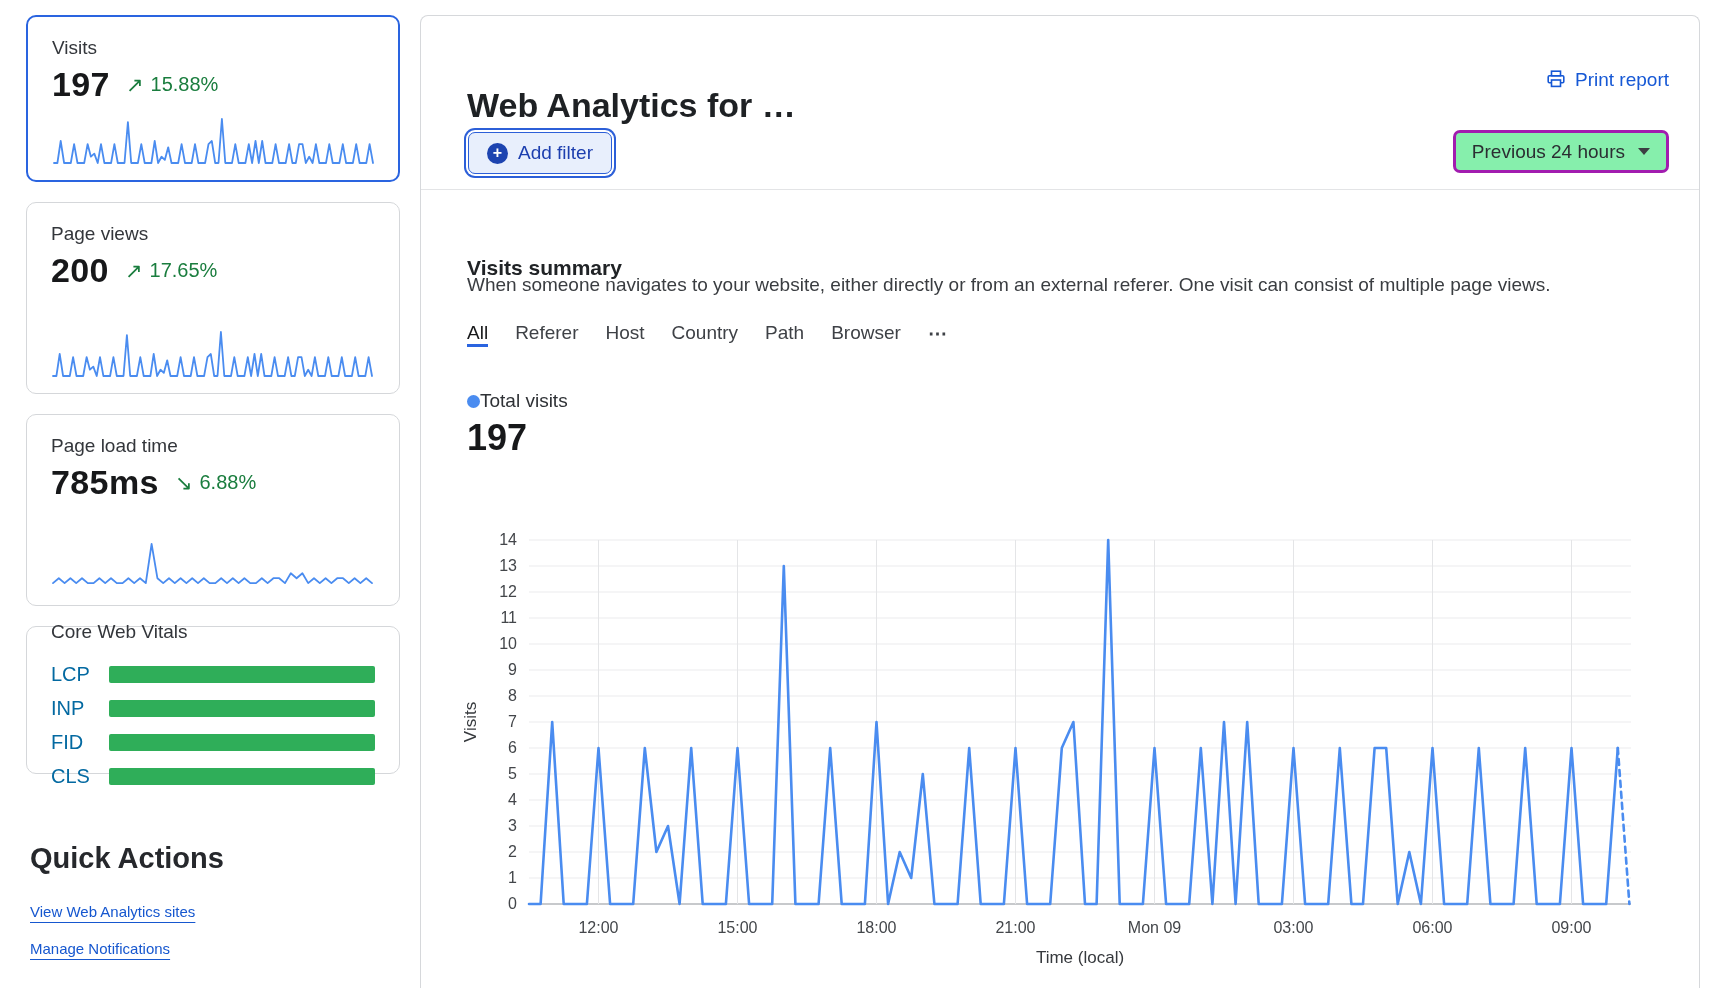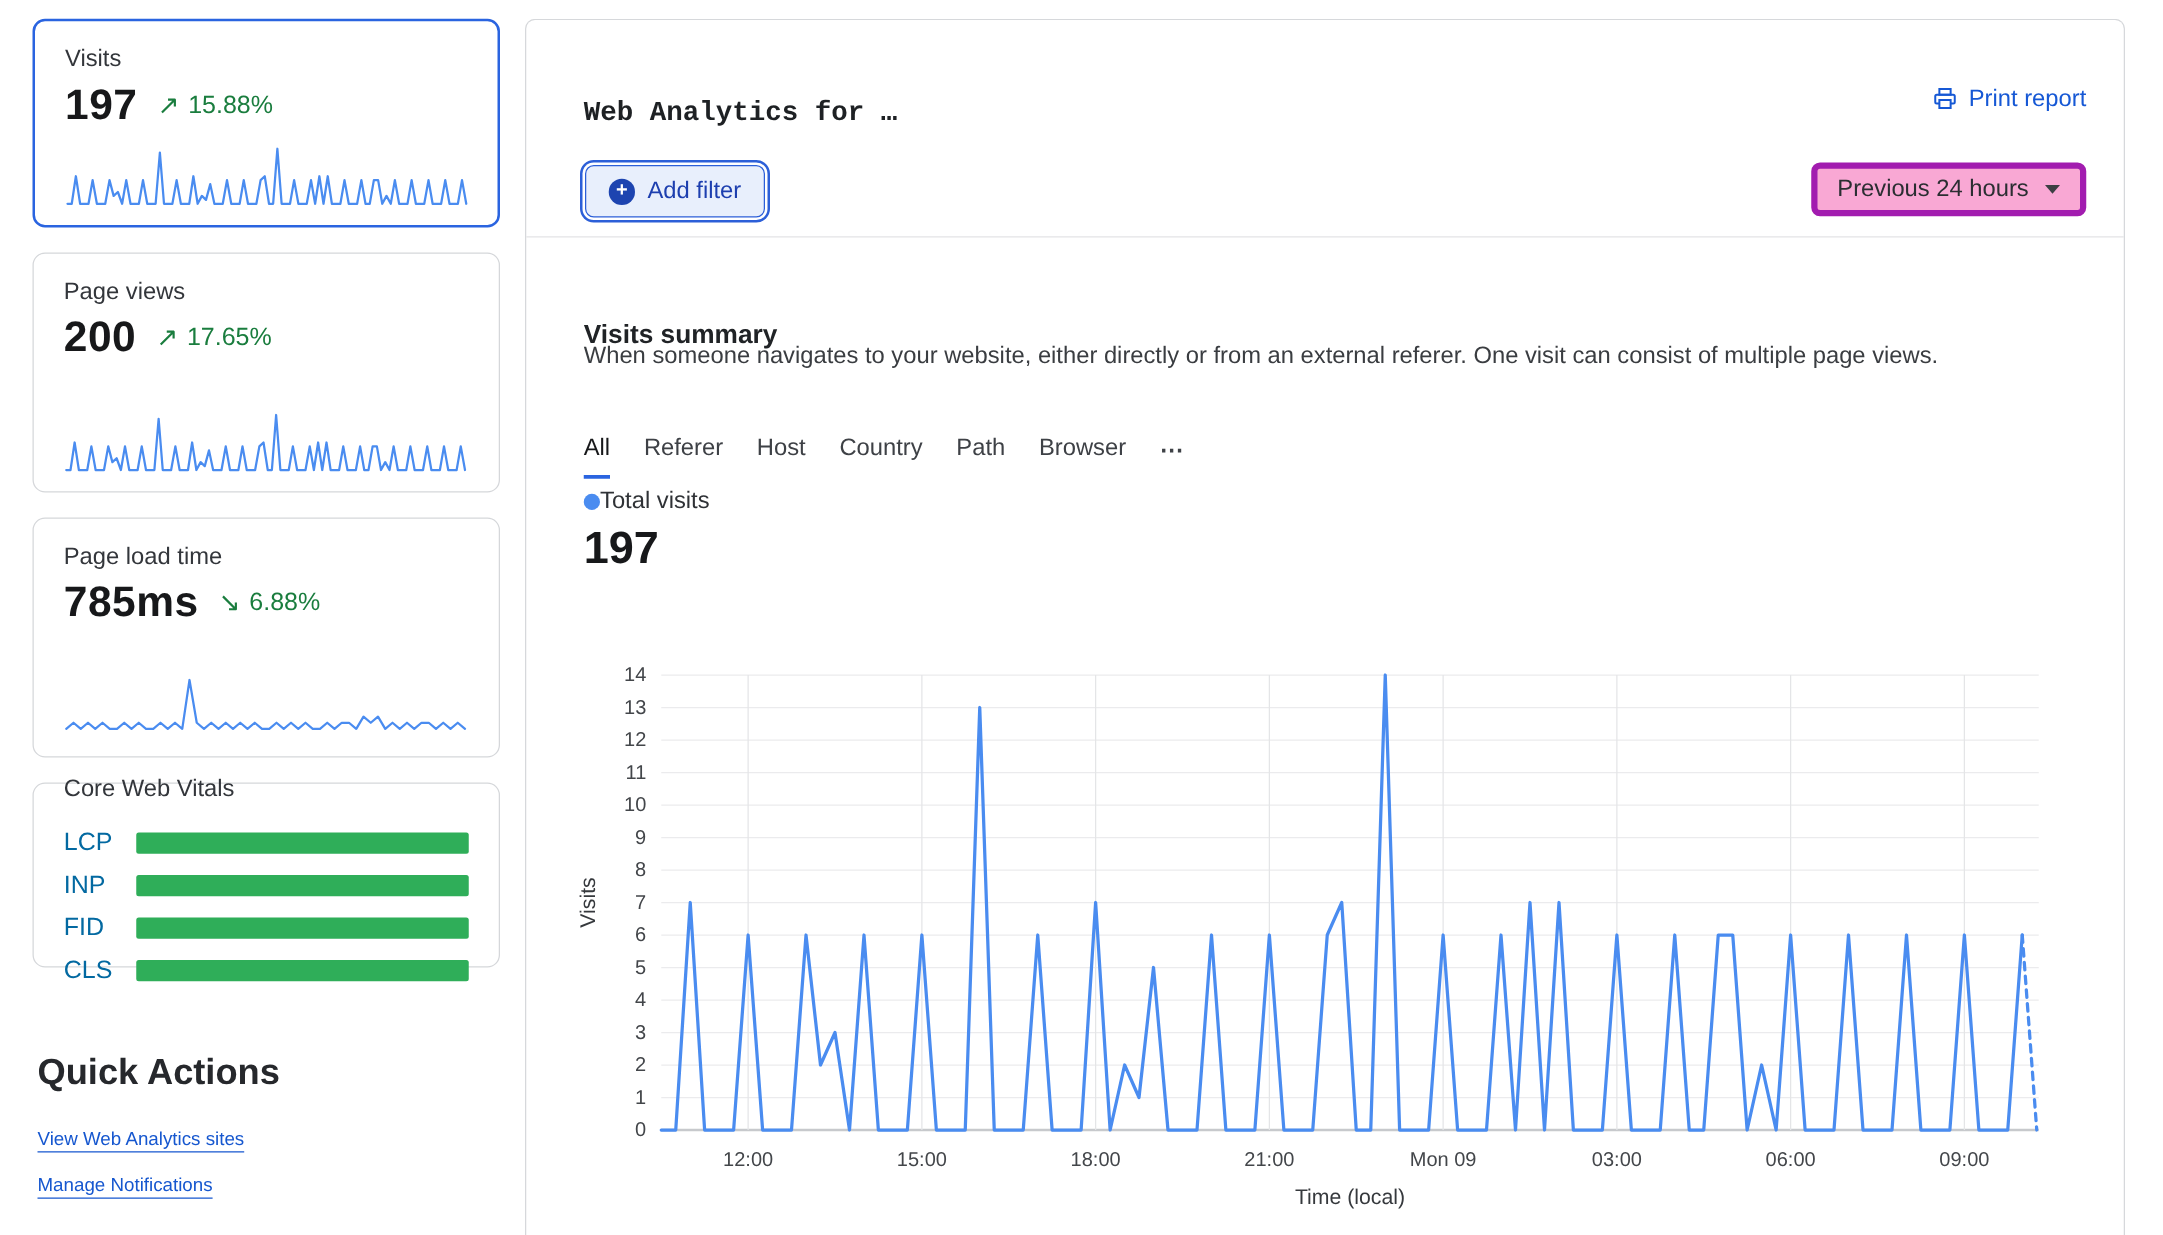--- a/index.html
+++ b/index.html
@@ -29,43 +29,43 @@
   .cwv-bar{flex:1;height:17px;border-radius:2px;background:#2fae59;}
   .qa-title{margin:68px 0 0 4px;font-size:29px;font-weight:700;color:#26282c;}
   .qa-link{display:block;margin:28px 0 0 4px;font-size:15px;color:#1657cf;
     text-decoration:underline;text-underline-offset:5px;cursor:pointer;width:max-content;}
   .qa-link + .qa-link{margin-top:20px;}
   
   .panel{
     position:absolute;left:420px;top:15px;width:1280px;height:1035px;box-sizing:border-box;
     background:#fff;border:1px solid #d6d8db;border-bottom:none;border-radius:8px 8px 0 0;
   }
-  .h1{position:absolute;left:46px;top:47px;font-size:22px;font-weight:700;color:#1e2124;font-family:Liberation Mono, monospace;}
+  .h1{position:absolute;left:46px;top:47px;font-size:34px;font-weight:700;color:#1e2124;}
   .print-link{position:absolute;right:30px;top:53px;display:flex;align-items:flex-start;gap:9px;
     font-size:19px;color:#1658d5;cursor:pointer;}
   .btn-add-filter{
     position:absolute;left:47px;top:116px;height:42px;display:flex;align-items:center;gap:10px;
     padding:0 18px;background:#e8effc;border:1px solid #2c5fd8;border-radius:7px;
     font-size:19px;color:#1d3faf;cursor:pointer;
     box-shadow:0 0 0 2px #ffffff,0 0 0 4px #2c5fd8;
   }
   .plus-circle{width:21px;height:21px;border-radius:50%;background:#1d44b0;color:#fff;
     display:flex;align-items:center;justify-content:center;font-size:16px;font-weight:700;line-height:1;}
   .btn-range{
     position:absolute;right:30px;top:114px;height:43px;display:flex;align-items:center;
-    padding:0 16px;background:#f9a8d4;border:5px solid #a21caf;border-radius:7px;
+    padding:0 16px;background:#86efac;border:3px solid #a21caf;border-radius:7px;
     font-size:19px;color:#2b2e32;cursor:pointer;box-sizing:border-box;
   }
   .caret-down{width:0;height:0;border-left:6px solid transparent;border-right:6px solid transparent;
     border-top:7px solid #3c3f43;margin-left:13px;}
   .panel-divider{position:absolute;left:0;right:0;top:173px;border-top:1px solid #e3e4e6;}
   .h3{position:absolute;left:46px;top:219px;font-size:21px;font-weight:700;color:#202326;}
   .desc{position:absolute;left:46px;top:258px;font-size:19px;color:#3a3d41;}
   .tabs{position:absolute;left:46px;top:306px;display:flex;gap:27px;font-size:19px;color:#3e4146;}
-  .tab{padding-bottom:10px;cursor:pointer;margin-top:26px;}
+  .tab{cursor:pointer;}
   .tab.active{color:#17181a;border-bottom:3px solid #2a64e0;}
   .tab-more{font-weight:700;letter-spacing:2px;}
   .legend-row{position:absolute;left:46px;top:374px;display:flex;align-items:center;
     font-size:19px;color:#2f3236;cursor:pointer;}
   .legend-dot{width:13px;height:13px;border-radius:50%;}
   .big-value{position:absolute;left:46px;top:401px;font-size:36px;font-weight:700;color:#17181a;}
   .chart-wrap{position:absolute;left:20px;top:500px;width:1220px;height:470px;}
   .chart-wrap text{font-family:"Liberation Sans",sans-serif;font-size:16px;fill:#43464a;}
   .chart-wrap text.axis{font-size:17px;fill:#36393d;}
   .printer-icon svg{display:block;}

